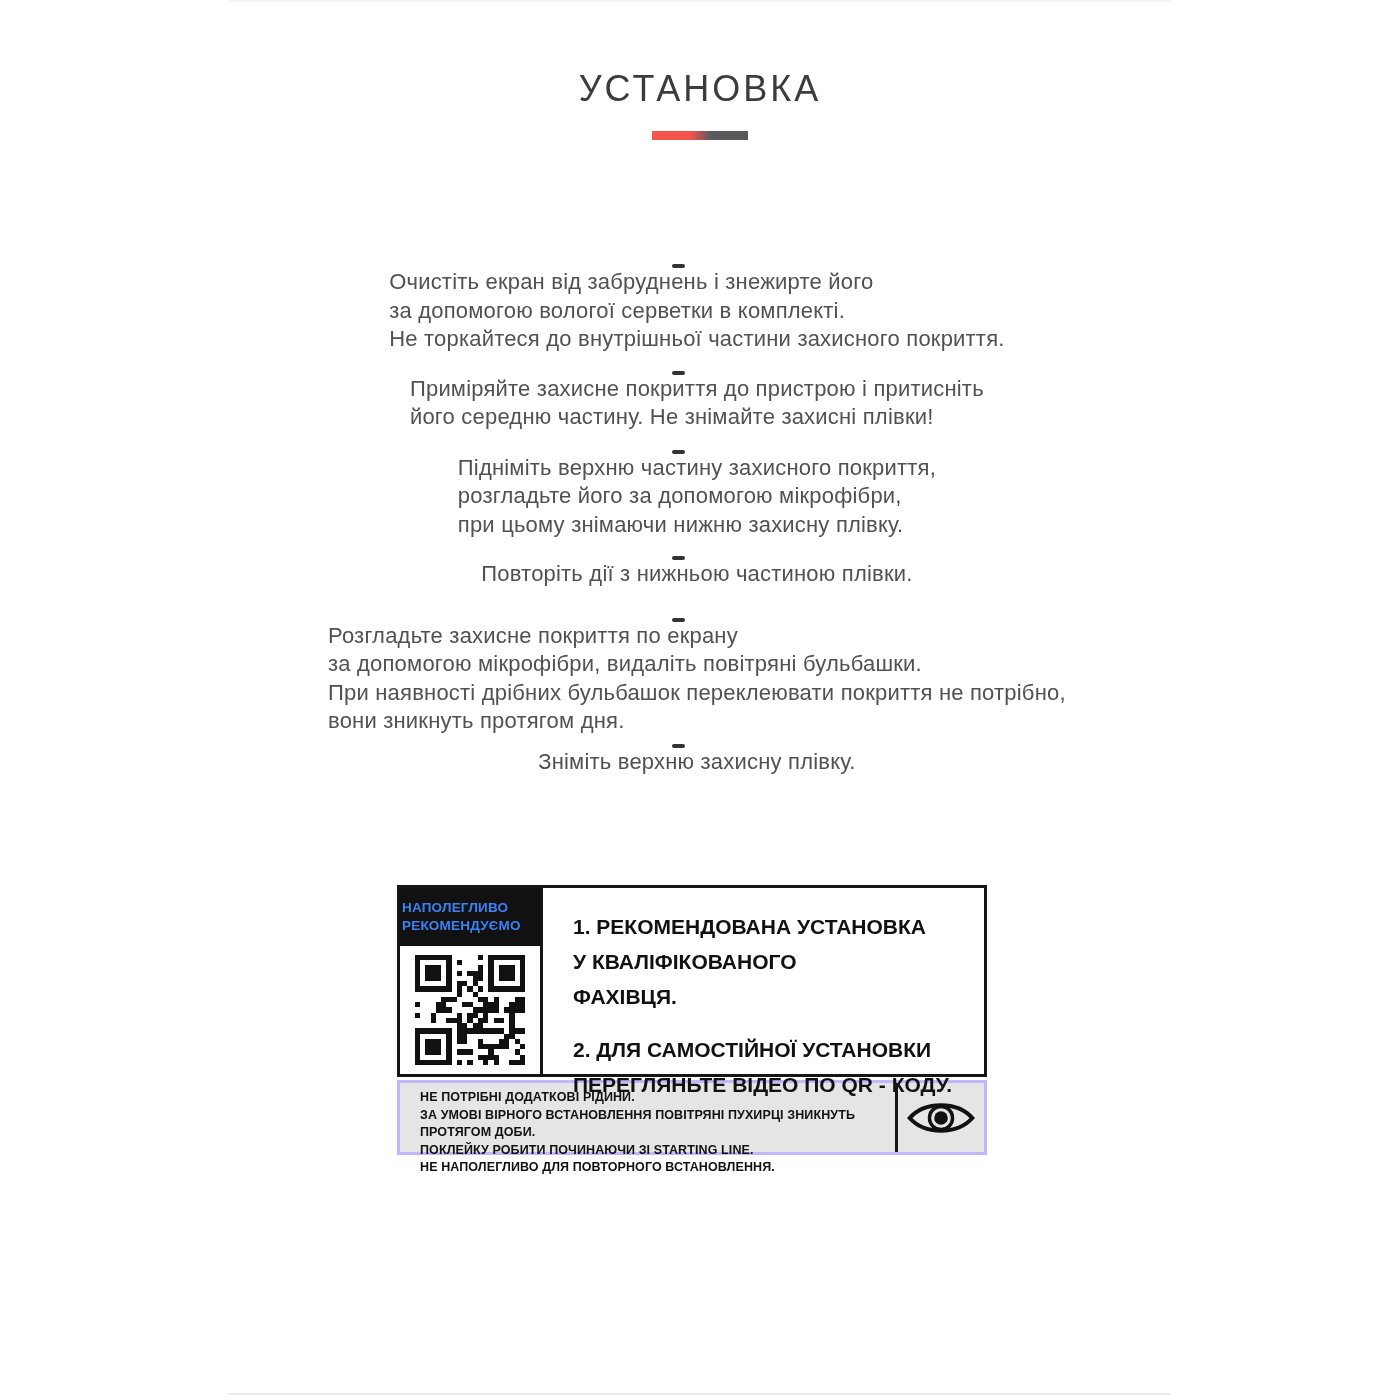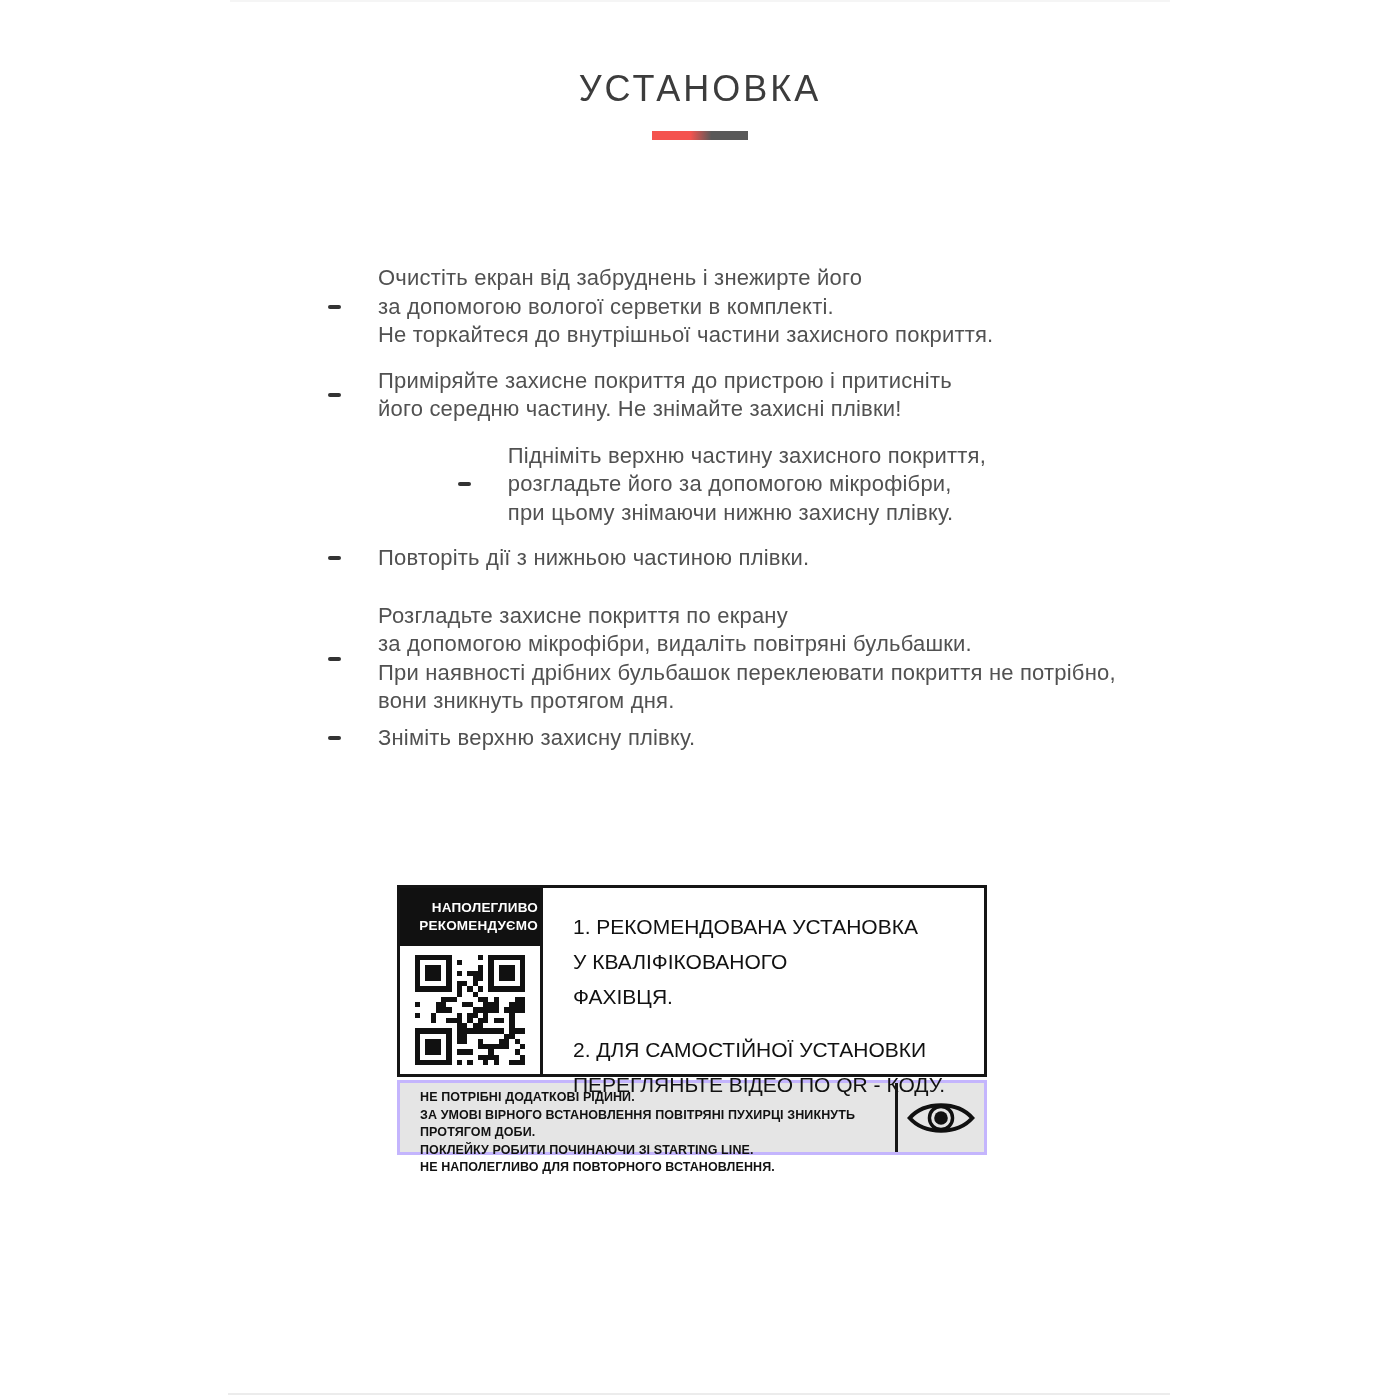--- a/index.html
+++ b/index.html
@@ -22,21 +22,21 @@
     color:#3c3c3c; font-weight:normal;
   }
   .accent-bar {
     position:absolute; top:131px; left:50%; transform:translateX(-50%);
     width:96px; height:9px;
     background:linear-gradient(90deg,#f4534e 0%,#f4534e 40%,#595959 62%,#595959 100%);
   }
 
   
   .instructions { position:absolute; left:328px; top:264px; }
-  .instr-item { display:flex; align-items:center; }
+  .instr-item { display:flex; align-items:center;flex-direction:column; }
   .instr-item:nth-child(1){ margin-bottom:17px; }
   .instr-item:nth-child(2){ margin-bottom:18px; }
   .instr-item:nth-child(3){ margin-bottom:17px;justify-content:center; }
   .instr-item:nth-child(4){ margin-bottom:29px; }
   .instr-item:nth-child(5){ margin-bottom:8px; }
   .instr-dash {
     flex:none; width:13px; height:4px; background:#333333;
     border-radius:2px; margin-right:37px;
   }
   .instr-text {
@@ -48,29 +48,29 @@
   .rec-box { position:absolute; left:397px; top:885px; width:590px; }
   .rec-top {
     box-sizing:border-box; height:192px; border:3px solid #151515;
     display:flex; background:#ffffff;
   }
   .rec-left {
     flex:none; width:140px; border-right:3px solid #151515;
     display:flex; flex-direction:column;
   }
   .rec-badge {
-    background:#111111; color:#ffffff; text-align:right;
+    background:#111111; color:#3b82f6; text-align:left;
     font-weight:bold; font-size:13.5px; line-height:18px;
     padding:11px 2px; white-space:pre-line; letter-spacing:0.2px;
   }
   .qr-wrap { flex:1; display:flex; align-items:center; justify-content:center; }
   .qr-wrap svg { width:110px; height:110px; }
   .rec-right {
     flex:1; padding:21px 24px 0 30px;
-    font-weight:normal; font-size:21px; line-height:35px; color:#111111;
+    font-weight:bold; font-size:21px; line-height:35px; color:#111111;
   }
   .rec-point { white-space:pre-line; }
   .rec-point + .rec-point { margin-top:18px; }
 
   .rec-bottom {
     box-sizing:border-box; height:75px; margin-top:3px;
     border:3px solid #c4b5fd; display:flex; background:#e5e5e5;
   }
   .footnotes { flex:1; padding:6px 6px 0 20px; }
   .footnote {

